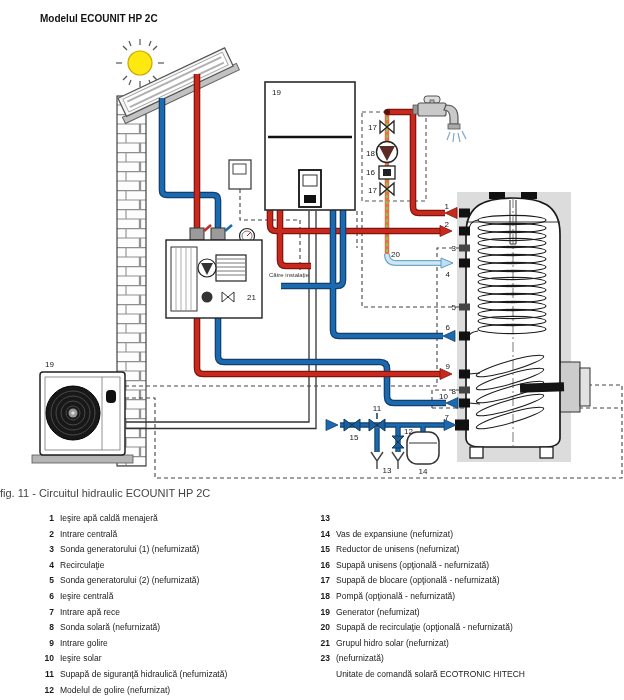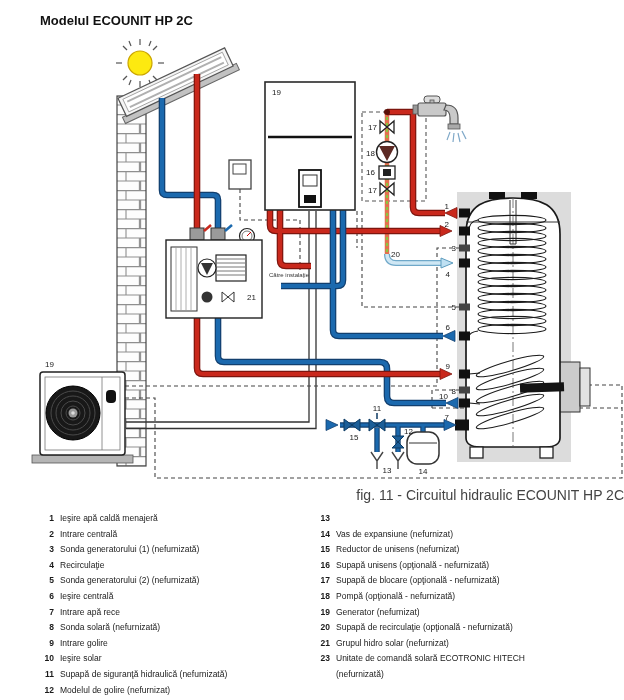--- a/index.html
+++ b/index.html
@@ -1,28 +1,28 @@
 <!DOCTYPE html>
 <html><head>
 <meta charset="utf-8">
 <style>
   html,body{margin:0;padding:0;}
   body{
     width:624px;height:700px;position:relative;background:#fff;
     font-family:"Liberation Sans",sans-serif;color:#1a1a1a;overflow:hidden;
   }
   #title{
-    position:absolute;left:40px;top:13px;font-size:13px;font-weight:bold;color:#111;
+    position:absolute;left:40px;top:13px;font-size:10px;font-weight:bold;color:#111;
   }
   #diagram{position:absolute;left:0;top:0;}
   svg text{font-family:"Liberation Sans",sans-serif;fill:#1a1a1a;font-size:8px;}
   svg text.tiny{font-size:6px;fill:#333;}
   #caption{
-    position:absolute;left:0;top:487px;width:624px;text-align:right;
-    font-size:14px;color:#444;
+    position:absolute;left:0;top:487px;width:624px;text-align:left;
+    font-size:11px;color:#444;
   }
   .legend-col{position:absolute;top:511px;}
   #legend-left{left:30px;width:272px;}
   #legend-right{left:306px;width:300px;}
   .lrow{display:flex;font-size:8.5px;line-height:15.6px;}
   .lnum{width:24px;min-width:24px;text-align:right;font-weight:bold;padding-right:6px;}
   .llabel{flex:1;}
   .llabel .l2{display:block;}
 </style>
 </head>
@@ -410,17 +410,17 @@
       <span class="lnum">20</span>
       <span class="llabel">Supapă de recirculaţie (opţională - nefurnizată)</span>
     </div>
   <div class="lrow">
       <span class="lnum">21</span>
       <span class="llabel">Grupul hidro solar (nefurnizat)</span>
     </div>
   <div class="lrow">
     <span class="lnum">23</span>
     <span class="llabel">
+        <span class="l2">(nefurnizată)</span>
         <span class="l2">Unitate de comandă solară ECOTRONIC HITECH</span>
-        <span class="l2">(nefurnizată)</span>
       </span>
   </div>
 </div>
 
 </body></html>

